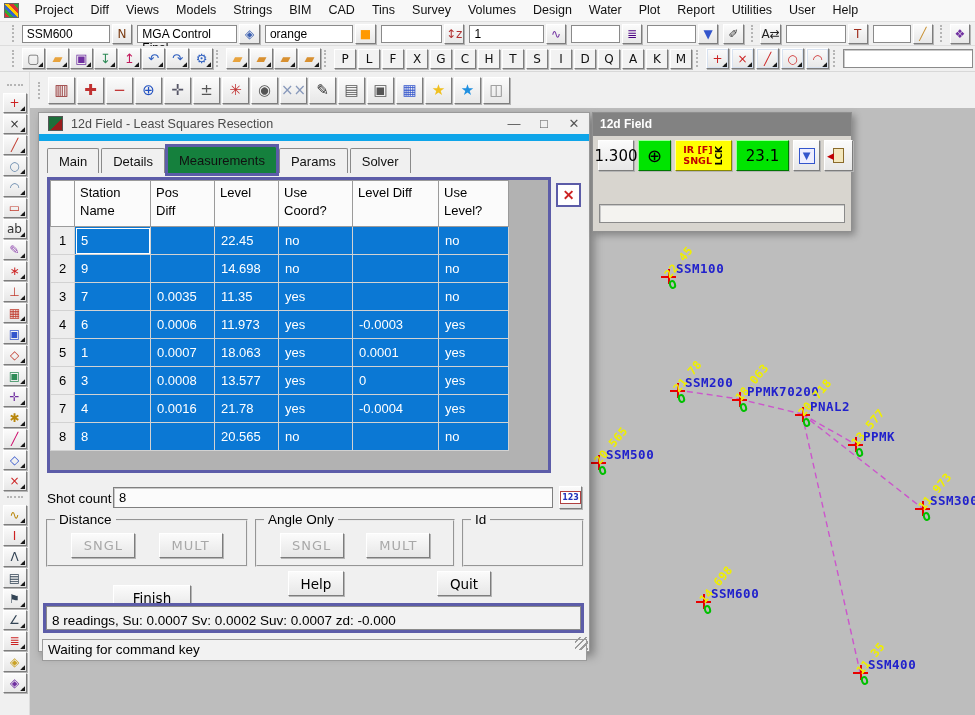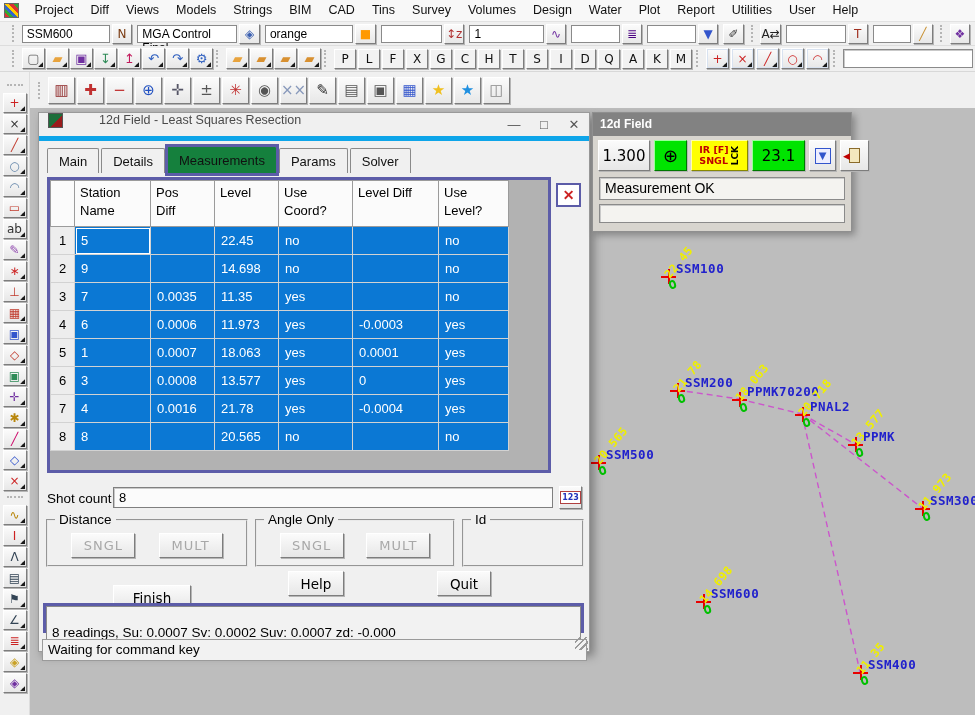--- a/index.html
+++ b/index.html
@@ -63,22 +63,22 @@
       font-size:12.5px;color:#2121cc;letter-spacing:.5px;white-space:nowrap;margin:-15px 0 0 8px;}
   .plevel{position:absolute;font-family:"DejaVu Sans Mono",monospace;font-weight:700;
       font-size:11.5px;color:#efef00;letter-spacing:.5px;white-space:nowrap;
       transform-origin:0 100%;transform:translate(4px,-9px) rotate(-50deg);}
   .pmark{position:absolute;width:7px;height:9px;border:2px solid #00c000;border-radius:50%;
       margin:4px 0 0 1px;transform:rotate(-18deg);}
 
   
   .dialog{position:absolute;left:38px;top:112px;width:552px;height:540px;background:#f0f0f0;
       border:1px solid #9a9a9a;box-shadow:4px 4px 9px rgba(0,0,0,.35);}
-  .dtitle{height:28px;display:flex;align-items:flex-start;font-size:12.5px;color:#4a4a4a;
-      border-bottom:5px solid #0ea5e9;gap:28px;}
+  .dtitle{height:28px;display:flex;align-items:center;font-size:12.5px;color:#4a4a4a;
+      border-bottom:7px solid #0ea5e9;}
   .dico{width:15px;height:15px;margin:0 8px 0 9px;background:linear-gradient(135deg,#1d6e3a 55%,#9a1c1c 55%);
       border:1px solid #555;}
   .dctl{margin-left:auto;display:flex;}
   .dbox{width:30px;height:22px;display:flex;align-items:center;justify-content:center;
       color:#555;font-size:13px;}
   .tabs{position:absolute;left:8px;top:32px;display:flex;align-items:flex-end;height:28px;}
   .tab{padding:5px 11px 4px;font-size:13px;color:#111;background:#f0f0f0;
       border:1px solid #8a8a8a;border-bottom:none;border-radius:2px 2px 0 0;margin-right:2px;position:relative;}
   .tab.sel{background:#15803d;padding:6px 11px 5px;}
   .tab.hl::after{content:"";position:absolute;inset:-3px;border:3px solid #5c5ca8;pointer-events:none;}
@@ -102,21 +102,21 @@
       padding:1px 1.5px;background:#fff;}
   .group{position:absolute;top:406px;height:48px;border:2px groove #e9e9e9;}
   .gleg{position:absolute;top:-9px;left:7px;background:#f0f0f0;padding:0 4px;font-size:13.5px;}
   .ginner{display:flex;justify-content:space-evenly;align-items:center;height:100%;padding-top:4px;}
   .gbtn{width:64px;height:25px;font-size:13px;letter-spacing:1px;color:#a8a8a8;}
   .gbtn.on{color:#000;letter-spacing:0;}
   .drow{position:absolute;top:458px;left:0;width:552px;height:26px;}
   .dbtn{position:absolute;height:25px;font-size:13.5px;color:#000;}
   .statusbox{position:absolute;left:4px;top:490px;width:541px;height:30px;border:3px solid #5c5ca8;}
   .statusin{width:100%;height:100%;background:#f2f2f2;border:1px solid #8a8a8a;
-      font-size:13.5px;padding:18px 5px;white-space:nowrap;}
+      font-size:13.5px;padding:6px 5px;white-space:nowrap;}
   .msgbar{position:absolute;left:3px;top:526px;width:545px;height:22px;background:#f2f2f2;
       border:1px solid #9a9a9a;font-size:13.5px;padding:2px 5px;}
   .rgrip{position:absolute;right:1px;bottom:1px;width:13px;height:13px;
       background:repeating-linear-gradient(135deg,transparent 0 3px,#9a9a9a 3px 4.5px);}
 
   
   .panel{position:absolute;left:592px;top:112px;width:260px;height:120px;background:#d8d5cf;
       border:1px solid #8f8f8f;box-shadow:3px 3px 7px rgba(0,0,0,.3);}
   .ptitle{height:23px;background:#828282;color:#fff;font-weight:700;font-size:12px;
       line-height:23px;padding-left:7px;}
@@ -481,36 +481,35 @@
   <div class="statusbox">
     <div class="statusin">8 readings, Su: 0.0007 Sv: 0.0002 Suv: 0.0007 zd: -0.000</div>
   </div>
   <div class="msgbar">Waiting for command key</div>
   <div class="rgrip"></div>
 </div>
 
 <div class="panel">
   <div class="ptitle">12d Field</div>
   <div class="prow">
-    <div class="ib pb" style="width:52px;">1.300</div>
+    <div class="ib pb" style="width:36px;">1.300</div>
     <div class="ib pb green" style="width:33px;">
       <span class="target">⊕</span>
     </div>
     <div class="ib pb yellow" style="width:57px;">
       <span class="mcol">
         <span class="mline">IR [F]</span>
         <span class="mline">SNGL</span>
       </span>
       <span class="mlck">LCK</span>
     </div>
     <div class="ib pb green" style="width:53px;">23.1</div>
     <div class="ib pb" style="width:27px;">
       <span class="dn">▼</span>
     </div>
     <div class="ib pb" style="width:29px;">
       <span class="door">
           <span>◀</span>
         </span>
     </div>
   </div>
-  <div class="pfield" style="top:64px;width:246px;height:23px;">Measurement OK</div>
   <div class="pfield" style="top:91px;width:246px;height:19px;"></div>
 </div>
 
 </body></html>

